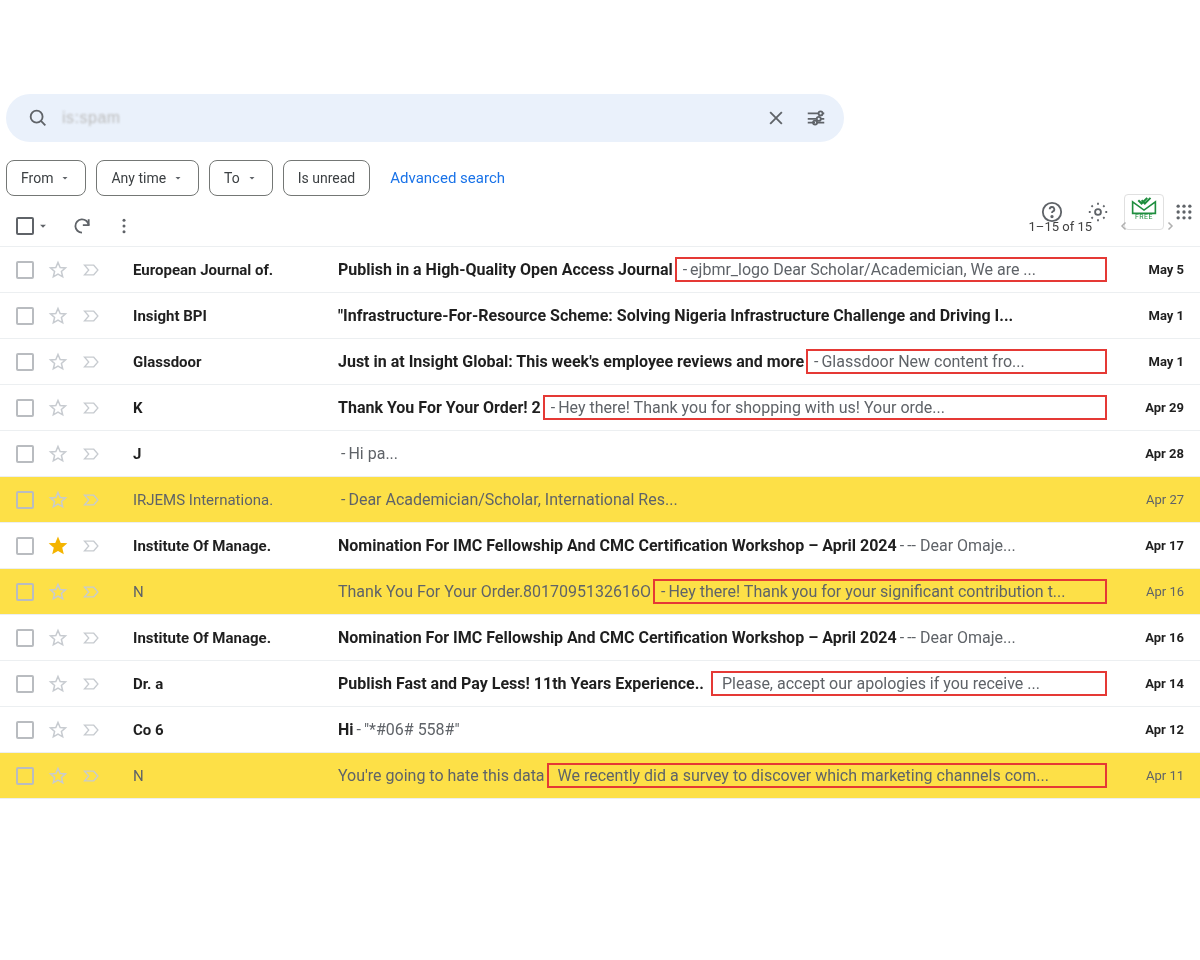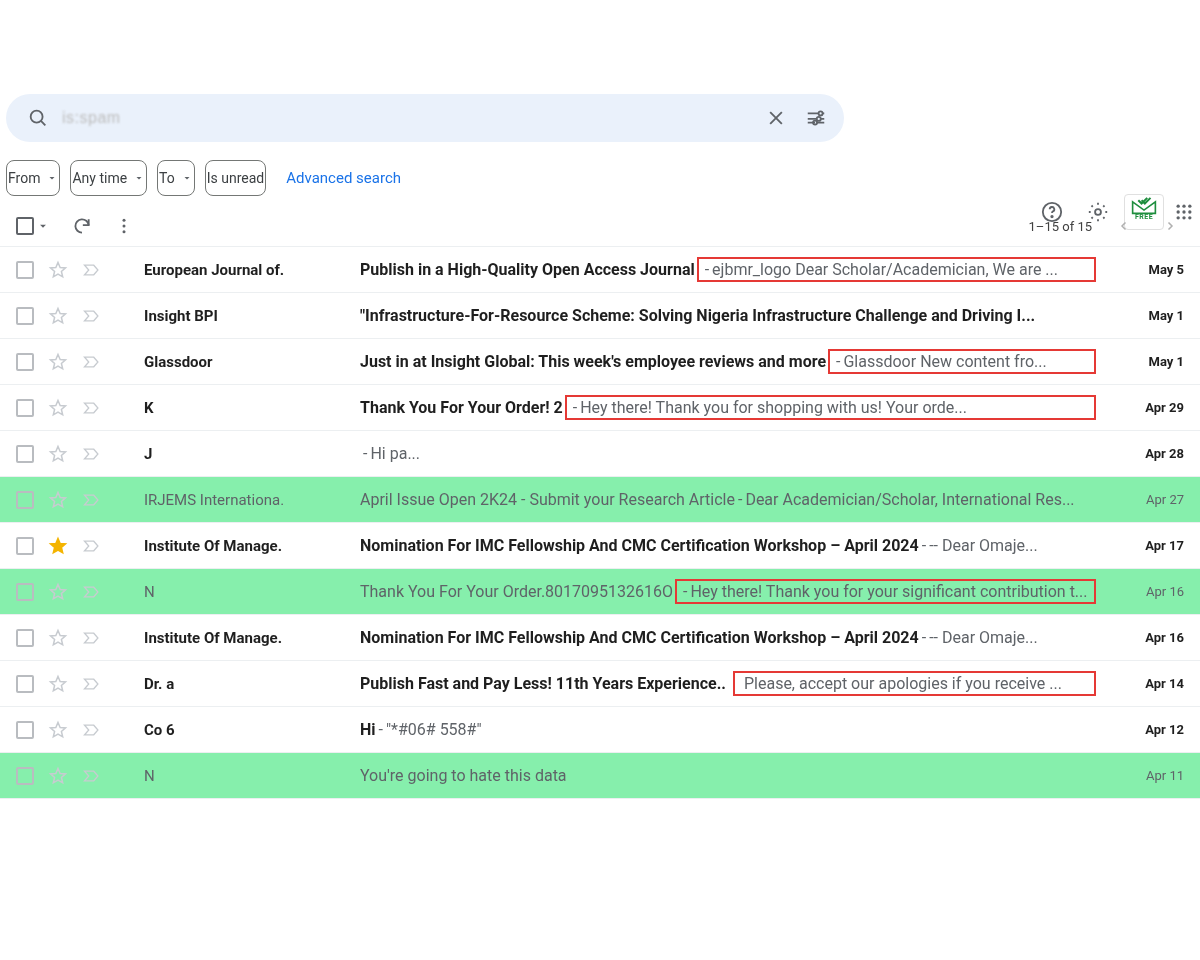--- a/index.html
+++ b/index.html
@@ -61,35 +61,35 @@
   }
   .free-badge {
     width: 40px; height: 36px;
     display: flex; flex-direction: column; align-items: center; justify-content: flex-start;
     border: 1px solid #e0e0e0;
     border-radius: 4px;
     padding-top: 2px;
     cursor: pointer;
   }
   .free-badge svg { margin-bottom: -2px; }
-  .free-text { font-size: 7px; font-weight: bold; color: #1e8e3e; letter-spacing: 0.5px; }
+  .free-text { font-size: 7px; font-weight: normal; color: #1e8e3e; letter-spacing: 0.5px; }
   .apps-icon { cursor: pointer; color: #5f6368; }
   
   .filters {
     display: flex;
     align-items: center;
     gap: 10px;
     padding: 0 0 14px 6px;
   }
   .chip {
     border: 1px solid #747775;
     border-radius: 8px;
     height: 36px;
     display: flex; align-items: center;
-    padding: 0 1px;
+    padding: 0 14px;
     font-size: 14px;
     color: #3c4043;
     white-space: nowrap;
     cursor: pointer;
     gap: 6px;
   }
   .chip svg { flex-shrink: 0; }
   .advanced-link {
     color: #1a73e8;
     font-size: 15px;
@@ -131,23 +131,23 @@
   .nav-arrow { color: #b0b0b0; cursor: pointer; width: 20px; text-align: center; }
   
   .email-list { }
   .email-row {
     display: flex;
     align-items: center;
     height: 46px;
     padding: 0 16px 0 16px;
     border-bottom: 1px solid #eceff1;
     cursor: pointer;
-    gap: 16px;
-  }
-  .email-row.read { background: #86efac; }
+    gap: 5px;
+  }
+  .email-row.read { background: #fde047; }
   .email-row .checkbox-outline { color: #b0b0b0; border-color: #b9bcc0; }
   .row-icons { display: flex; align-items: center; gap: 14px; width: 112px; flex-shrink: 0; }
   .star { color: #c7cbd0; cursor: pointer; }
   .star.filled { color: #f4b400; }
   .important { color: #c7cbd0; cursor: pointer; transform: scaleY(0.85); }
   .sender {
     width: 200px;
     flex-shrink: 0;
     font-size: 15px;
     white-space: nowrap;
@@ -446,21 +446,20 @@
           </svg>
     </span>
     <span class="important">
       <svg width="20" height="20" viewBox="0 0 24 24" fill="none" stroke="#c7cbd0" stroke-width="1.8">
             <path d="M3 5h11l5 7-5 7H3l5-7z"></path>
           </svg>
     </span>
       </div>
       <div class="sender">IRJEMS Internationa.</div>
       <div class="subject-wrap">
-        <span class="subject">April Issue Open 2K24 - Submit your Research Article</span>
         <span class="snippet-sep"> - </span>
         <span class="snippet">Dear Academician/Scholar, International Res...</span>
       </div>
       <div class="date">Apr 27</div>
     </div>
     <div class="email-row unread">
       <div class="row-icons">
     <span class="checkbox-outline"></span>
     <span class="star filled">
       <svg width="20" height="20" viewBox="0 0 24 24" fill="#f4b400" stroke="#f4b400" stroke-width="1.8">
@@ -583,16 +582,20 @@
     </span>
     <span class="important">
       <svg width="20" height="20" viewBox="0 0 24 24" fill="none" stroke="#c7cbd0" stroke-width="1.8">
             <path d="M3 5h11l5 7-5 7H3l5-7z"></path>
           </svg>
     </span>
       </div>
       <div class="sender">N</div>
       <div class="subject-wrap">
         <span class="subject">You're going to hate this data</span>
+        <span class="highlight-box" style="margin-left: 2px;">
+          <span class="snippet-sep">  </span>
+          <span class="snippet">We recently did a survey to discover which marketing channels com...</span>
+        </span>
       </div>
       <div class="date">Apr 11</div>
     </div>
   </div>
 
 </body></html>

